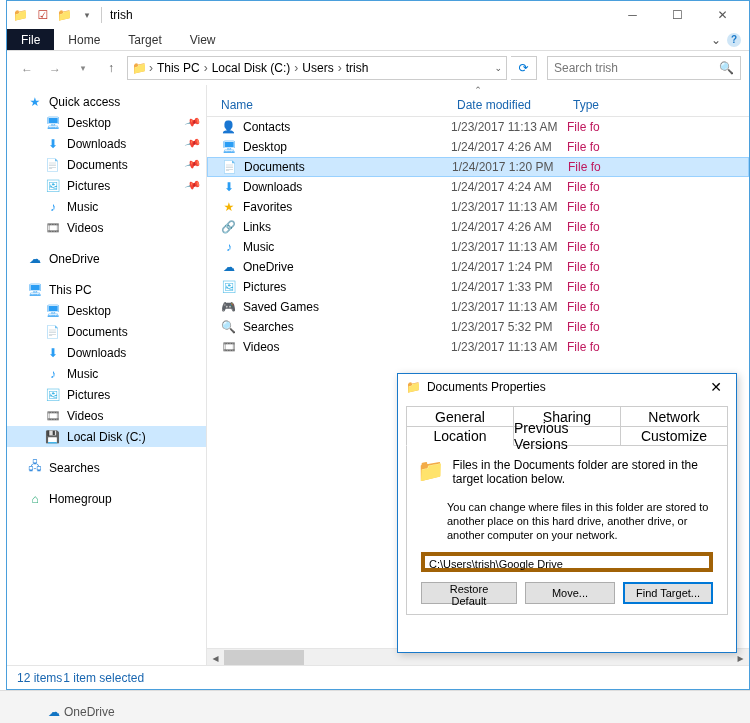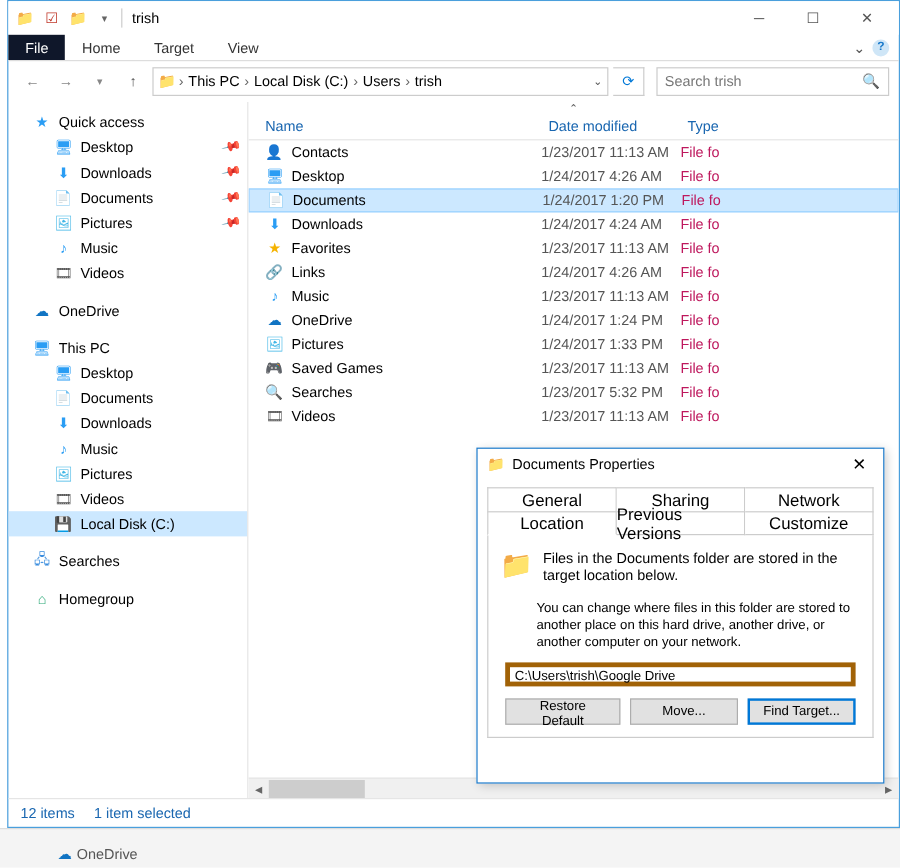--- a/index.html
+++ b/index.html
@@ -38,21 +38,21 @@
 .col-name { width:244px; padding-left:14px; }
 .col-date { width:116px; }
 .col-type { flex:1; }
 .filelist { flex:1; overflow:hidden; }
 .file-row { display:flex; height:20px; align-items:center; }
 .file-row.selected { background:#cce8ff; border:1px solid #99d1ff; height:20px; }
 .file-row .fname { width:244px; display:flex; align-items:center; gap:6px; padding-left:14px; }
 .file-row .fdate { width:116px; color:#555; }
 .file-row .ftype { flex:1; color:#be185d; white-space:nowrap; overflow:hidden; }
 .file-row .ic { width:16px; height:16px; display:flex; align-items:center; justify-content:center; }
-.statusbar { height:24px; border-top:1px solid #e5e5e5; display:flex; align-items:center; padding:0 10px; gap:16px; color:#1966b0; font-size:12px; }
+.statusbar { height:24px; border-top:1px solid #e5e5e5; display:flex; align-items:center; padding:0 10px; gap:1px; color:#1966b0; font-size:12px; }
 .scroll-h { height:17px; background:#f0f0f0; border-top:1px solid #e5e5e5; position:relative; }
 .scroll-h .thumb { position:absolute; left:0; top:1px; height:15px; width:80px; background:#cdcdcd; }
 .scroll-h .arrow { position:absolute; top:0; width:17px; height:17px; display:flex; align-items:center; justify-content:center; color:#666; }
 .scroll-h .arrow.l { left:0; } .scroll-h .arrow.r { right:0; }
 .pin { color:#888; margin-left:auto; margin-right:6px; transform:rotate(30deg); font-size:11px; }
 
 
 .dialog { position:absolute; left:397px; top:373px; width:340px; height:280px; background:#fff; border:1px solid #1979ca; box-shadow:2px 2px 8px rgba(0,0,0,.2); display:flex; flex-direction:column; }
 .dlg-title { height:26px; display:flex; align-items:center; padding:0 8px; gap:6px; }
 .dlg-title .close { margin-left:auto; font-size:14px; padding:2px 6px; }

